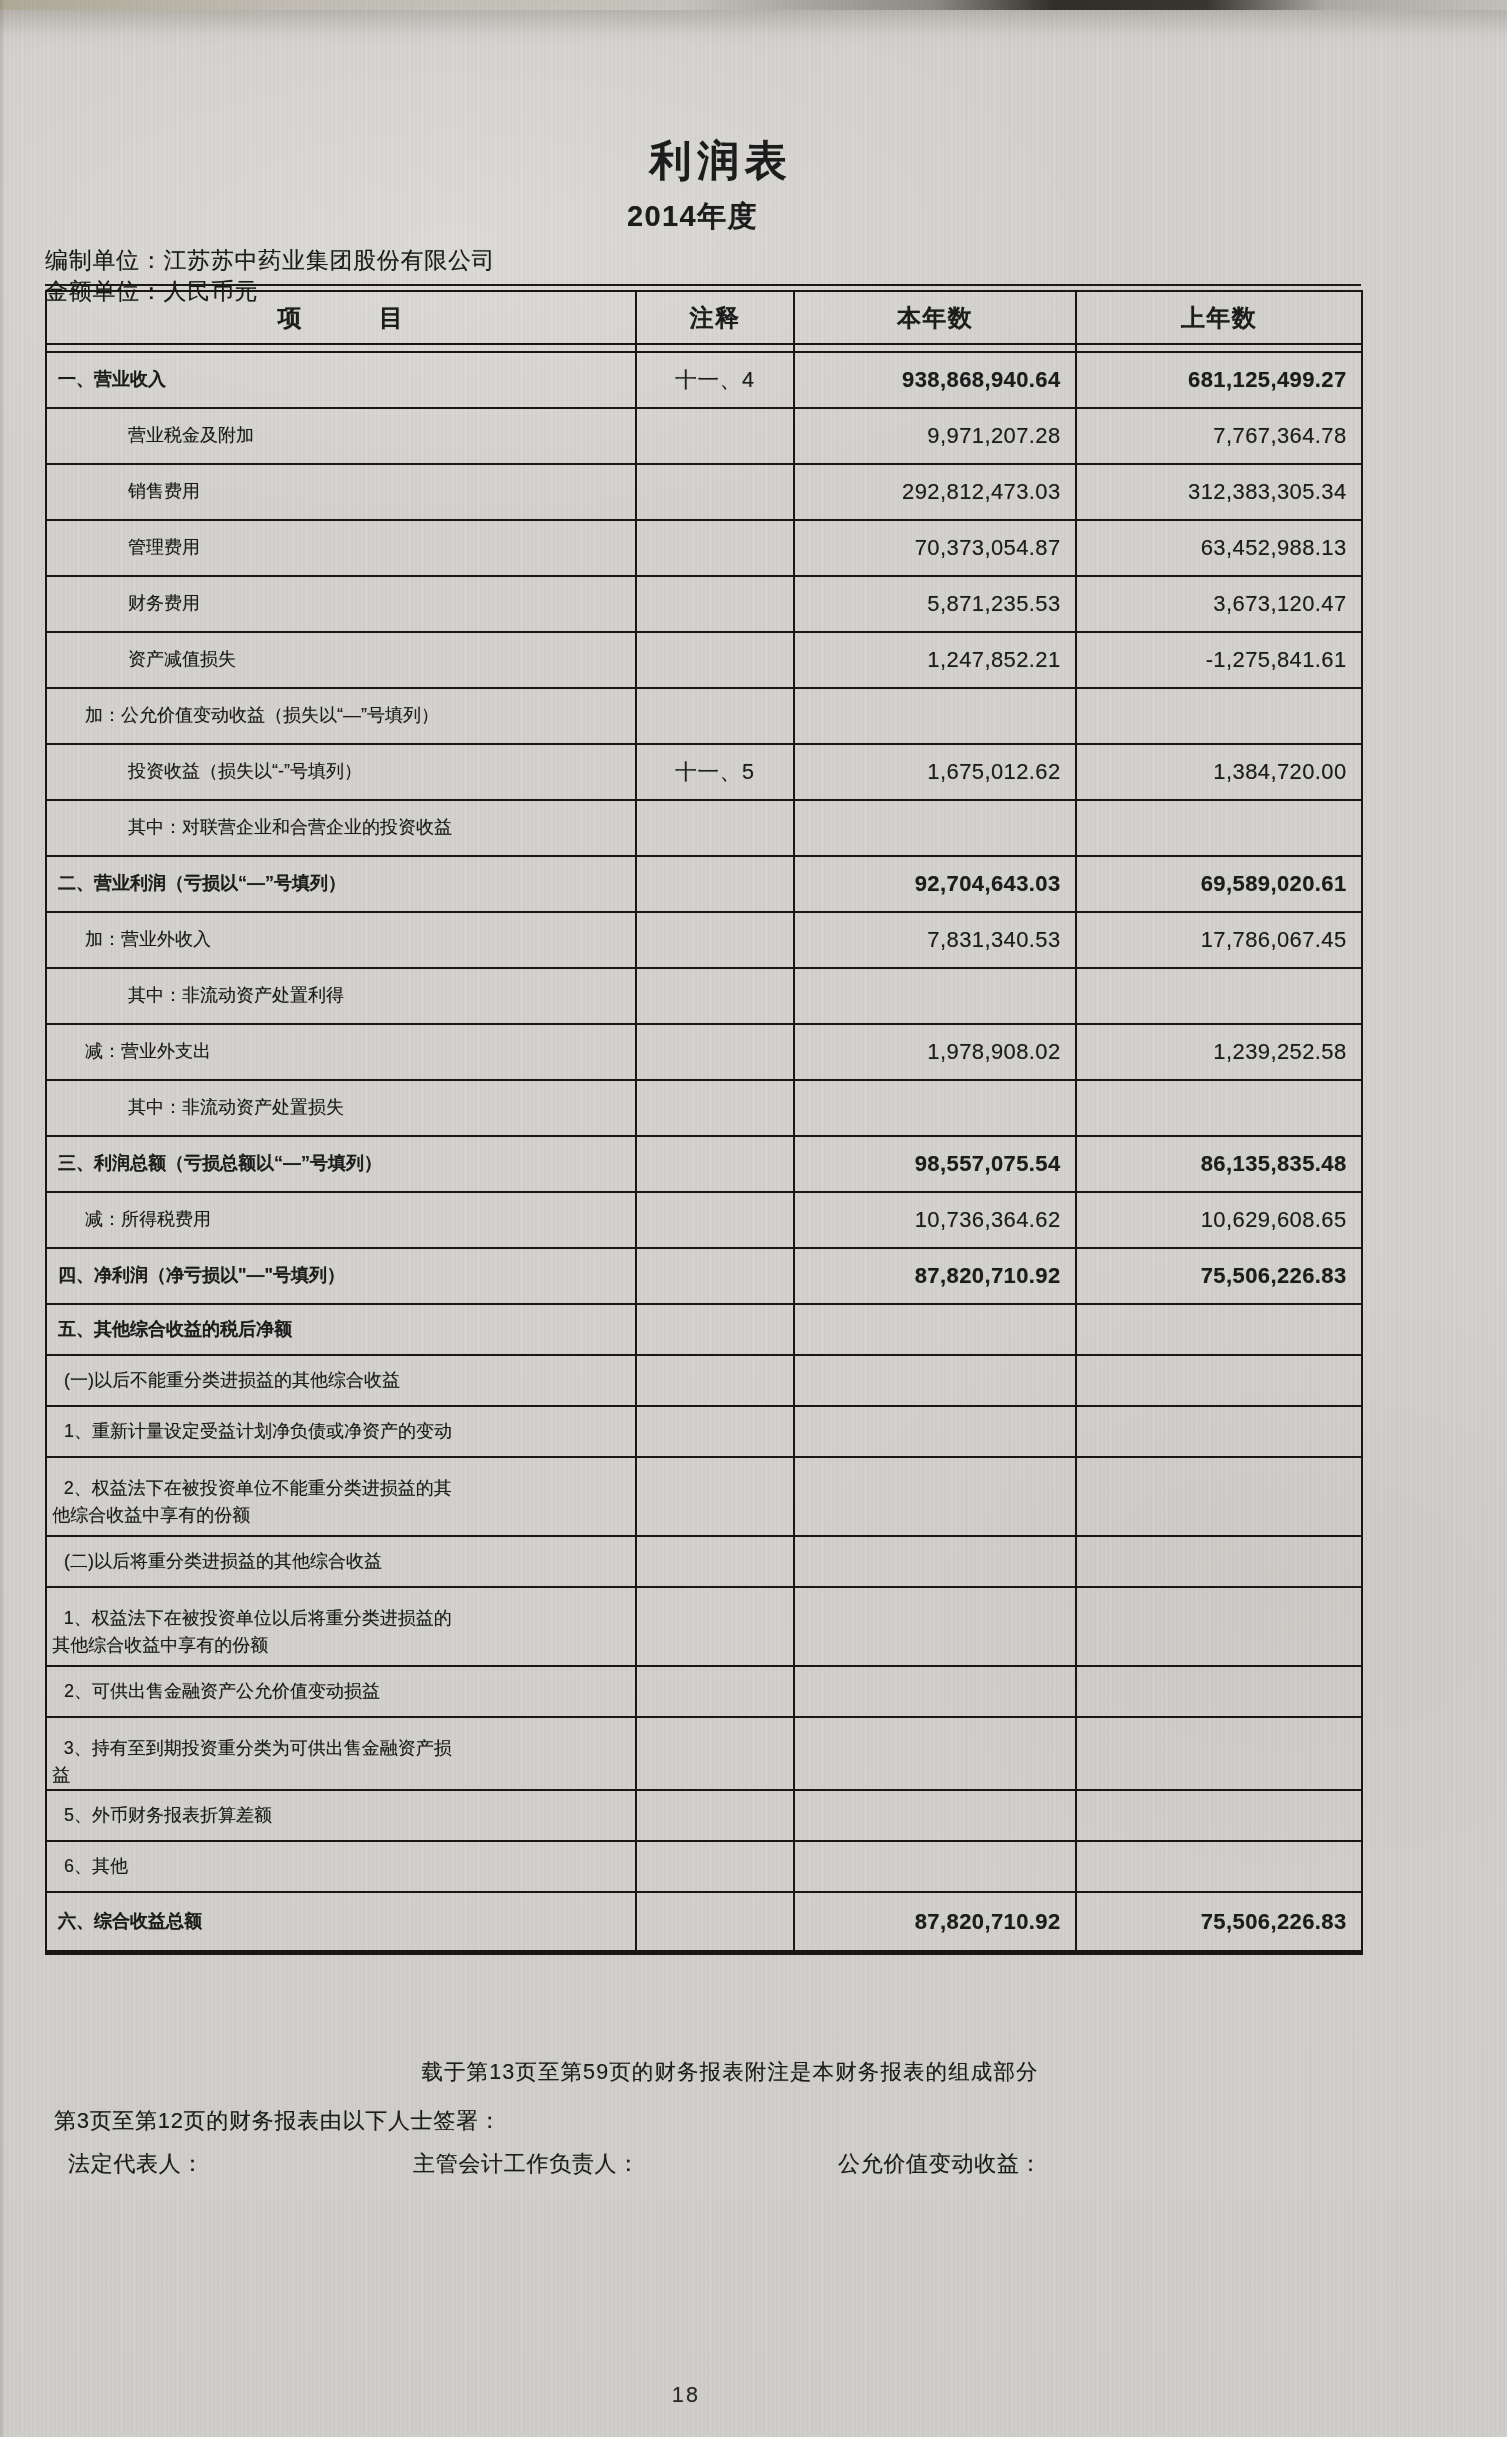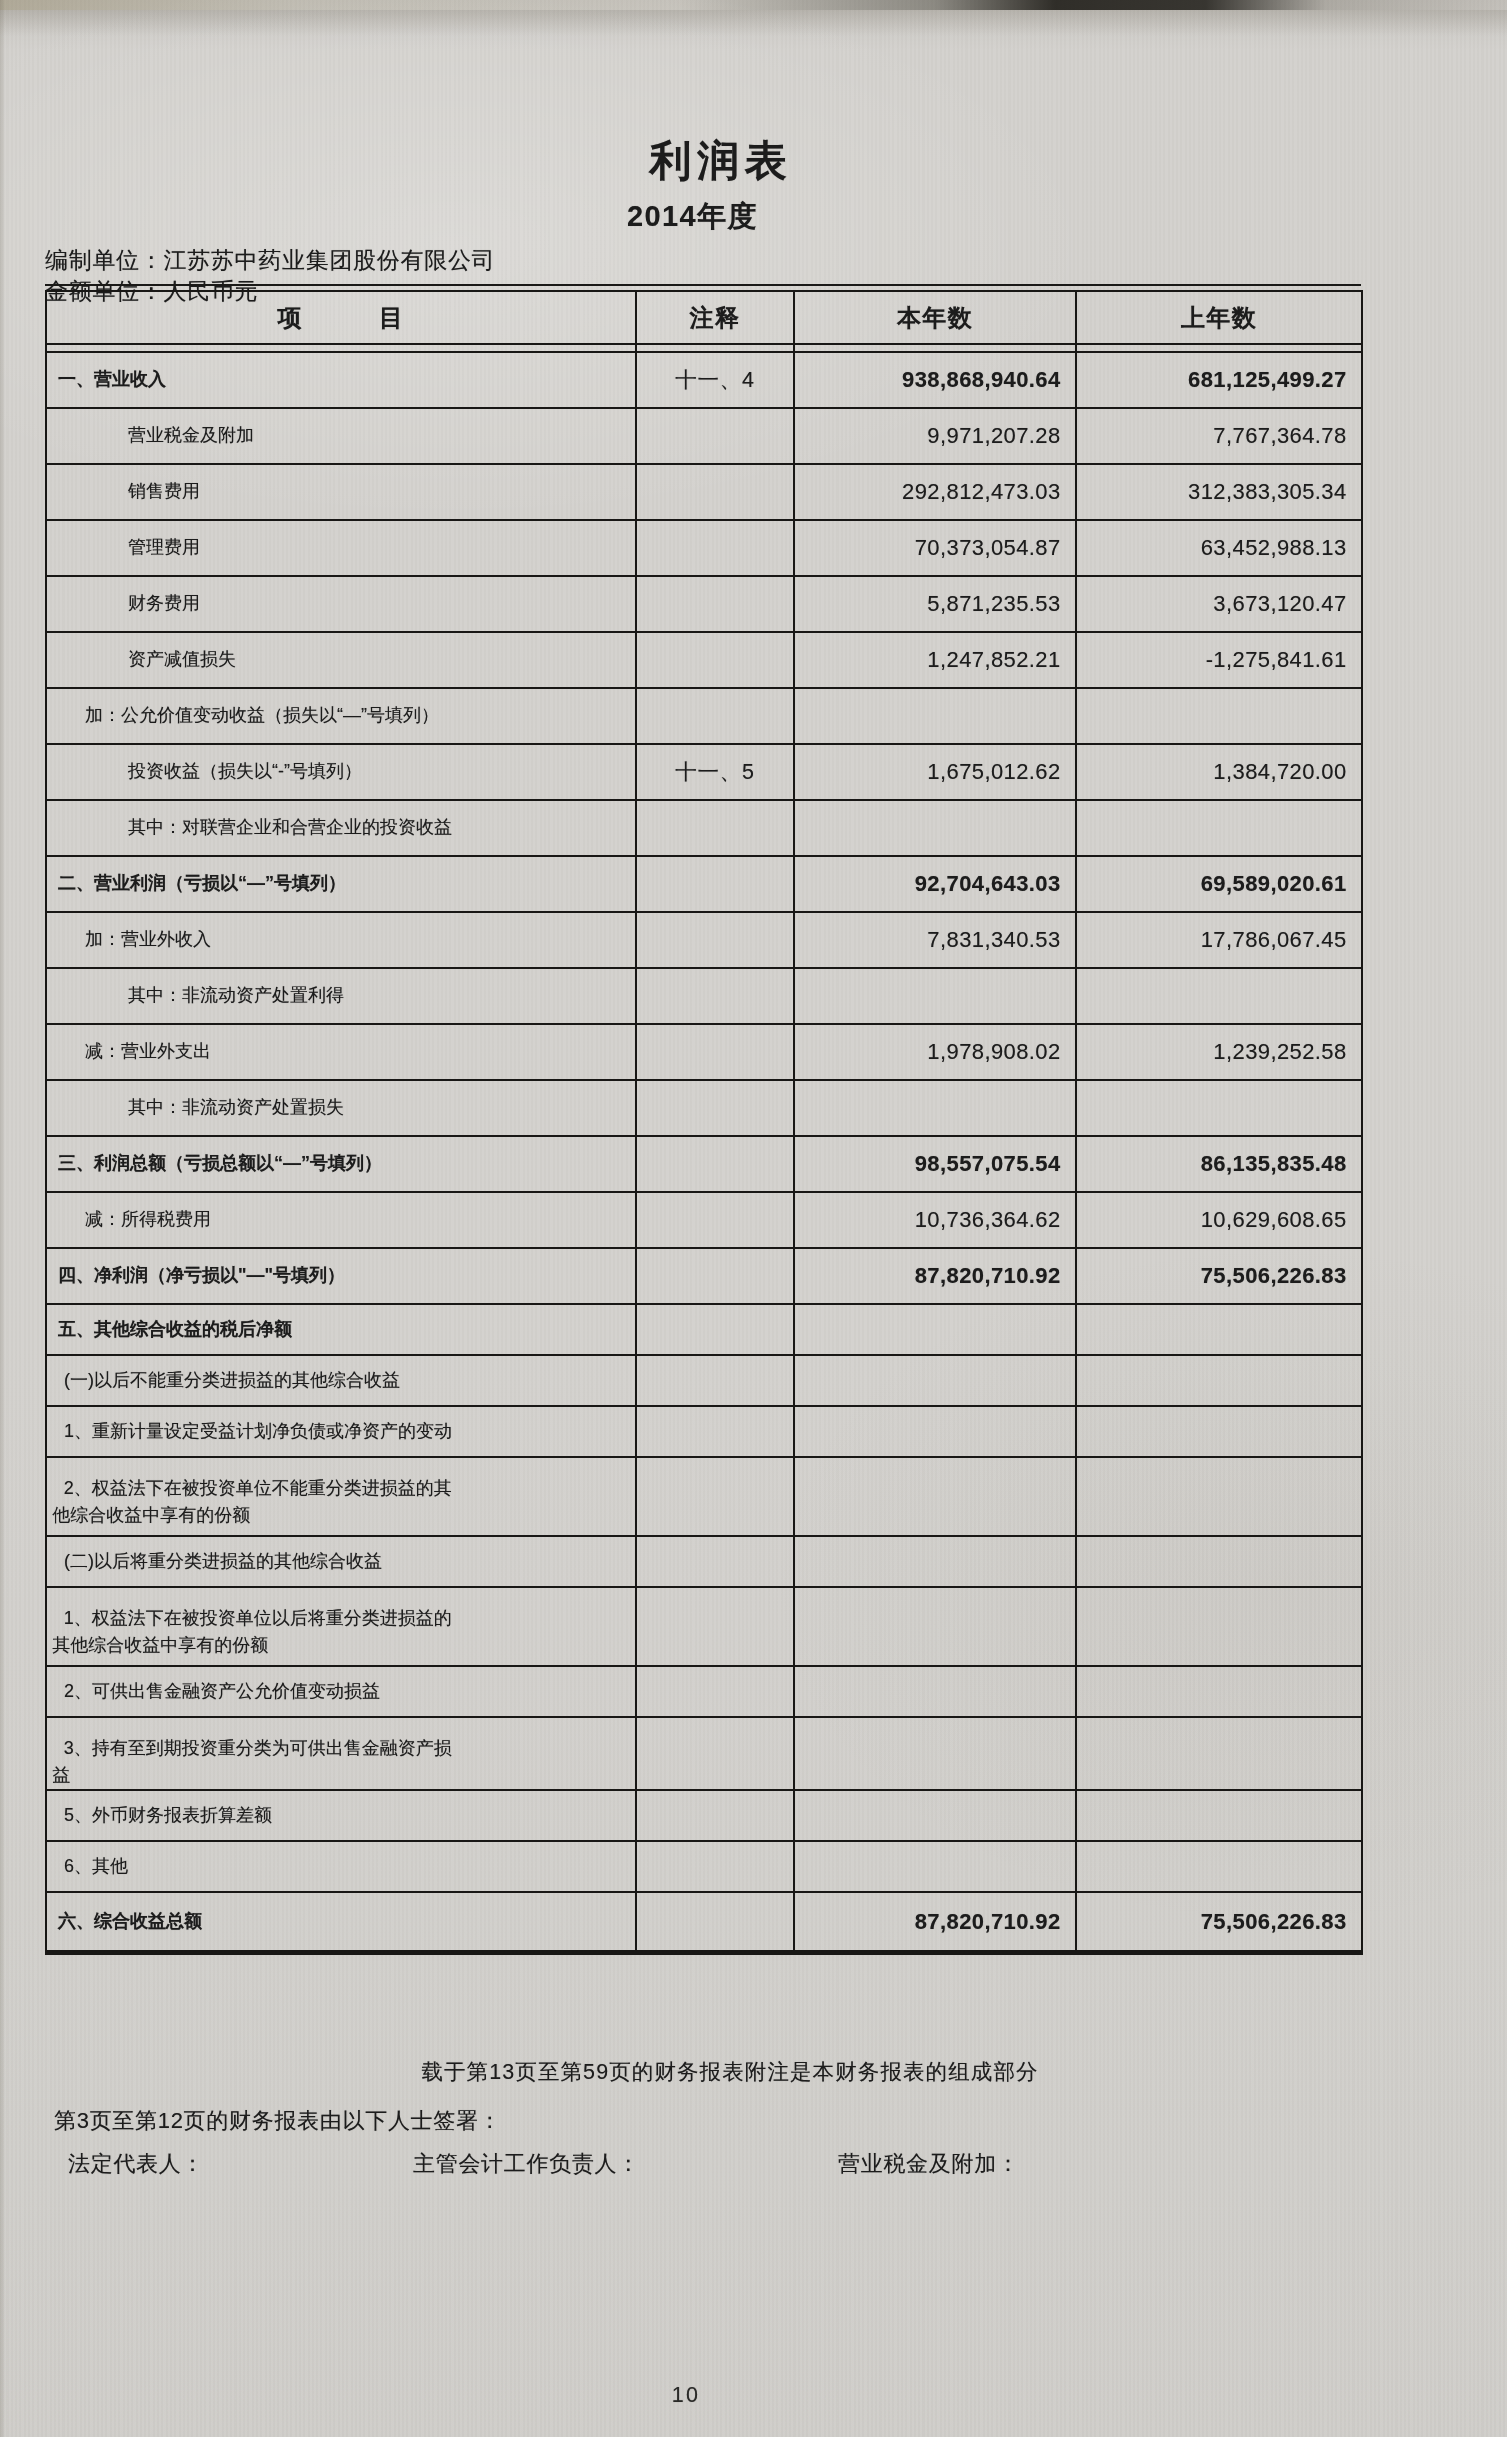--- a/index.html
+++ b/index.html
@@ -346,17 +346,17 @@
           <td class="c-num">75,506,226.83</td>
         </tr>
       </tbody>
   </table>
 
   <div class="footnote">载于第13页至第59页的财务报表附注是本财务报表的组成部分</div>
   <div class="sign-intro">第3页至第12页的财务报表由以下人士签署：</div>
   <div class="sign-row">
     <span class="sig1">法定代表人：</span>
     <span class="sig2">主管会计工作负责人：</span>
-    <span class="sig3">营业税金及附加：</span>
+    <span class="sig3">公允价值变动收益：</span>
   </div>
-  <div class="page-num">10</div>
+  <div class="page-num">18</div>
 </div>
 
 
 </body></html>

